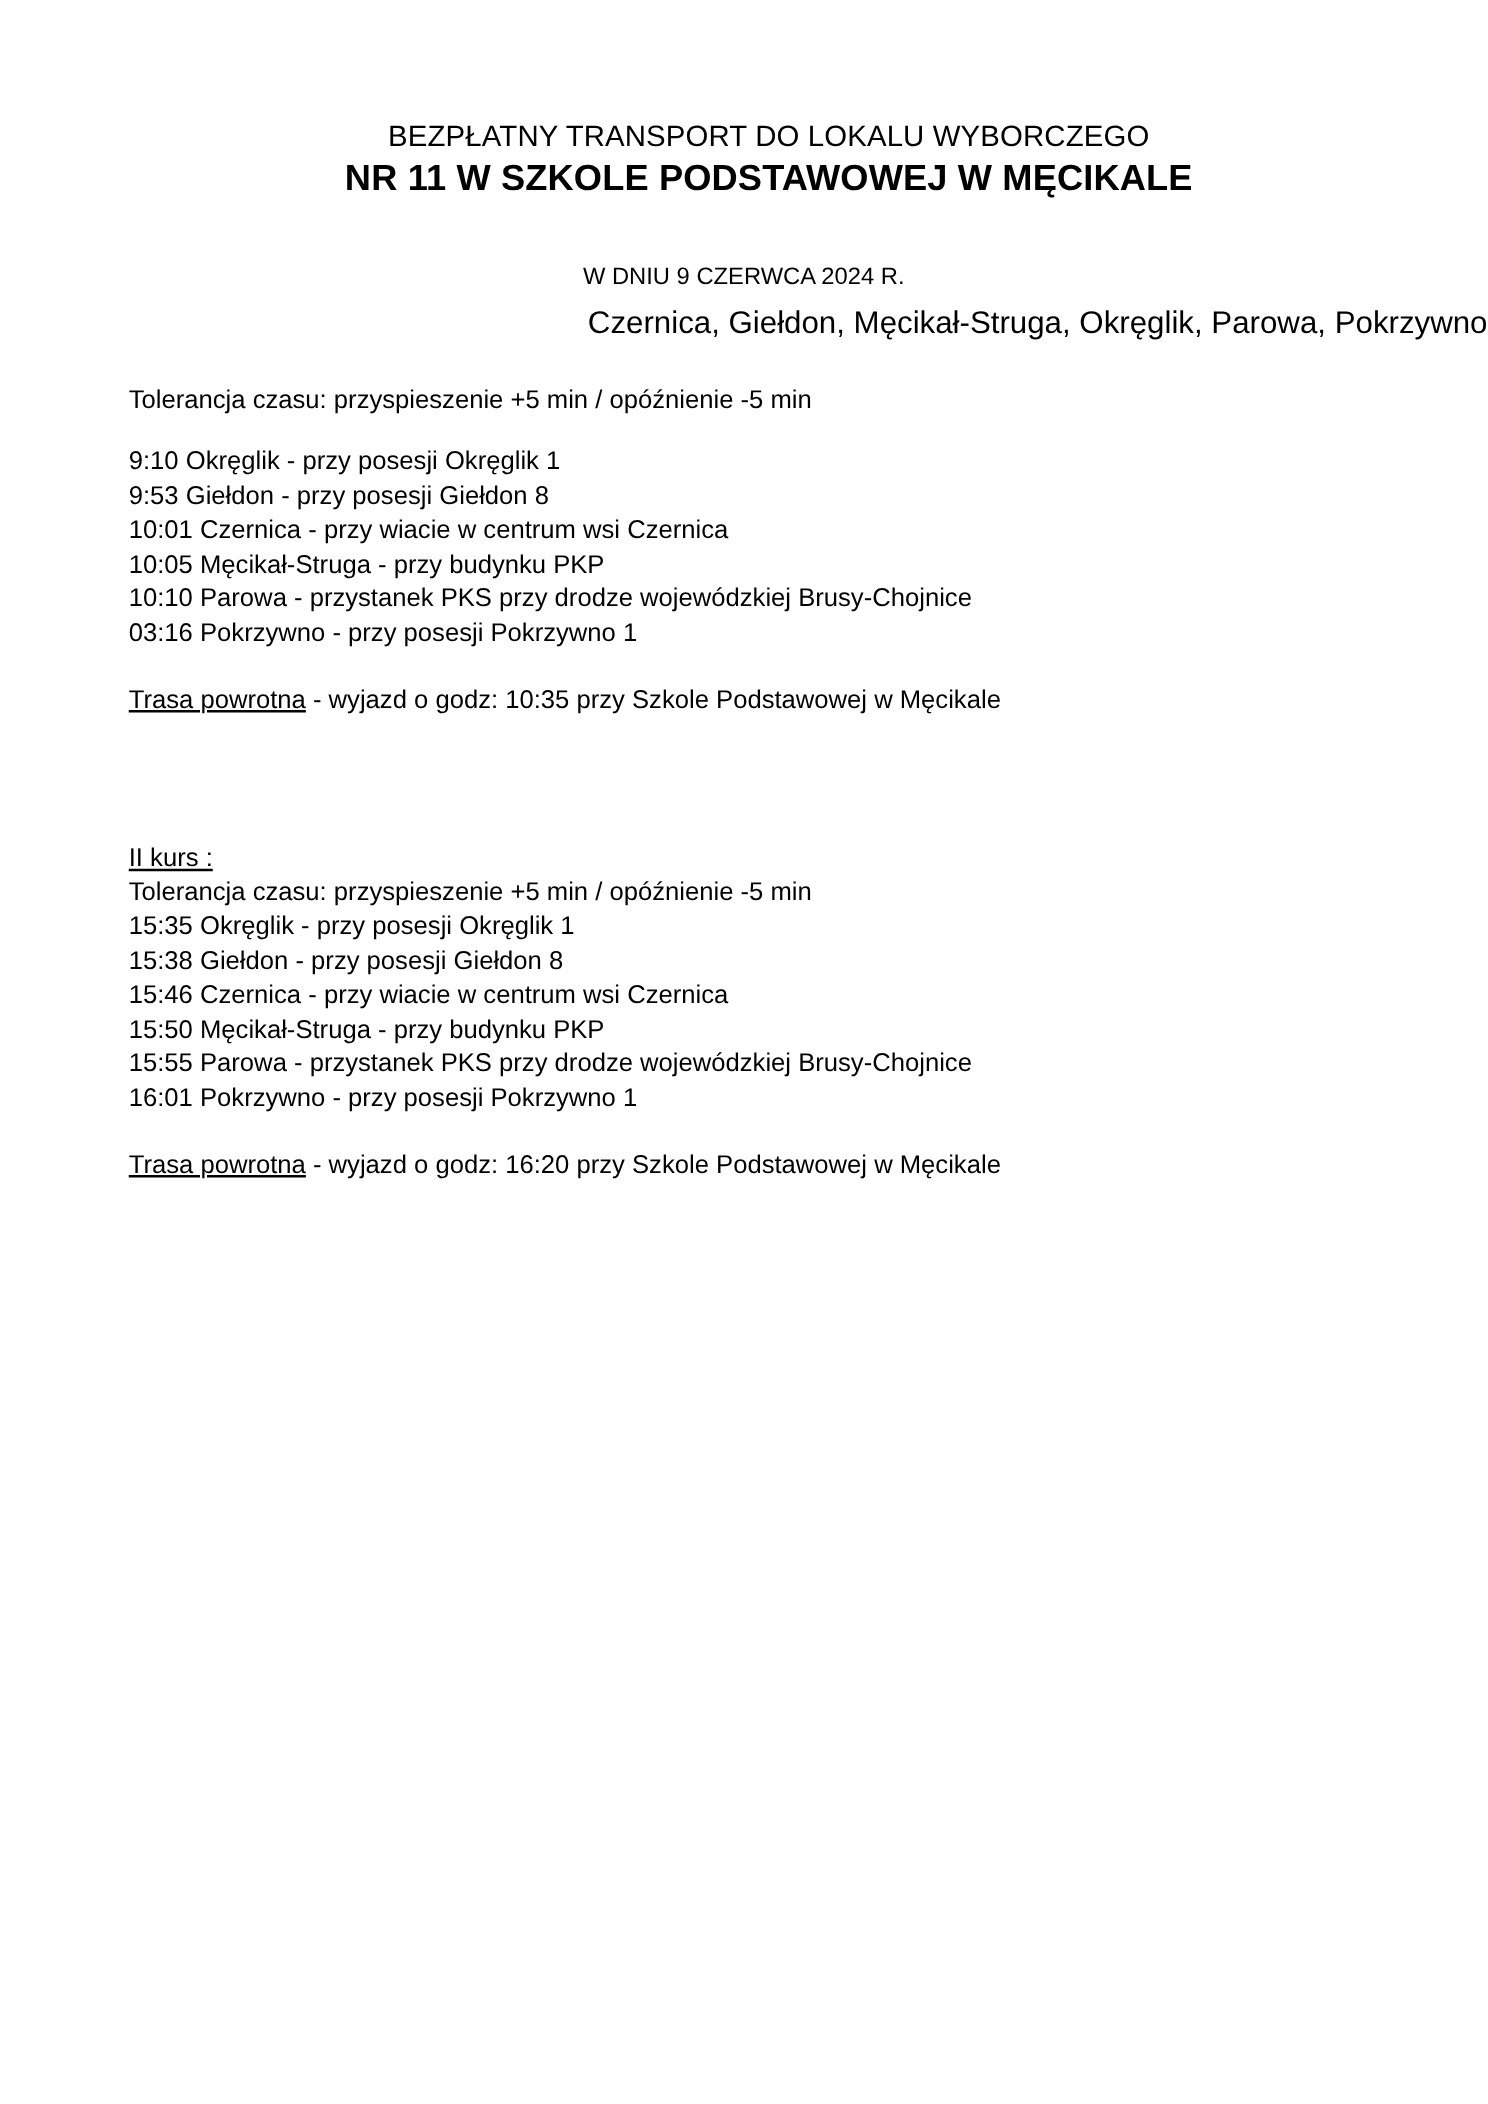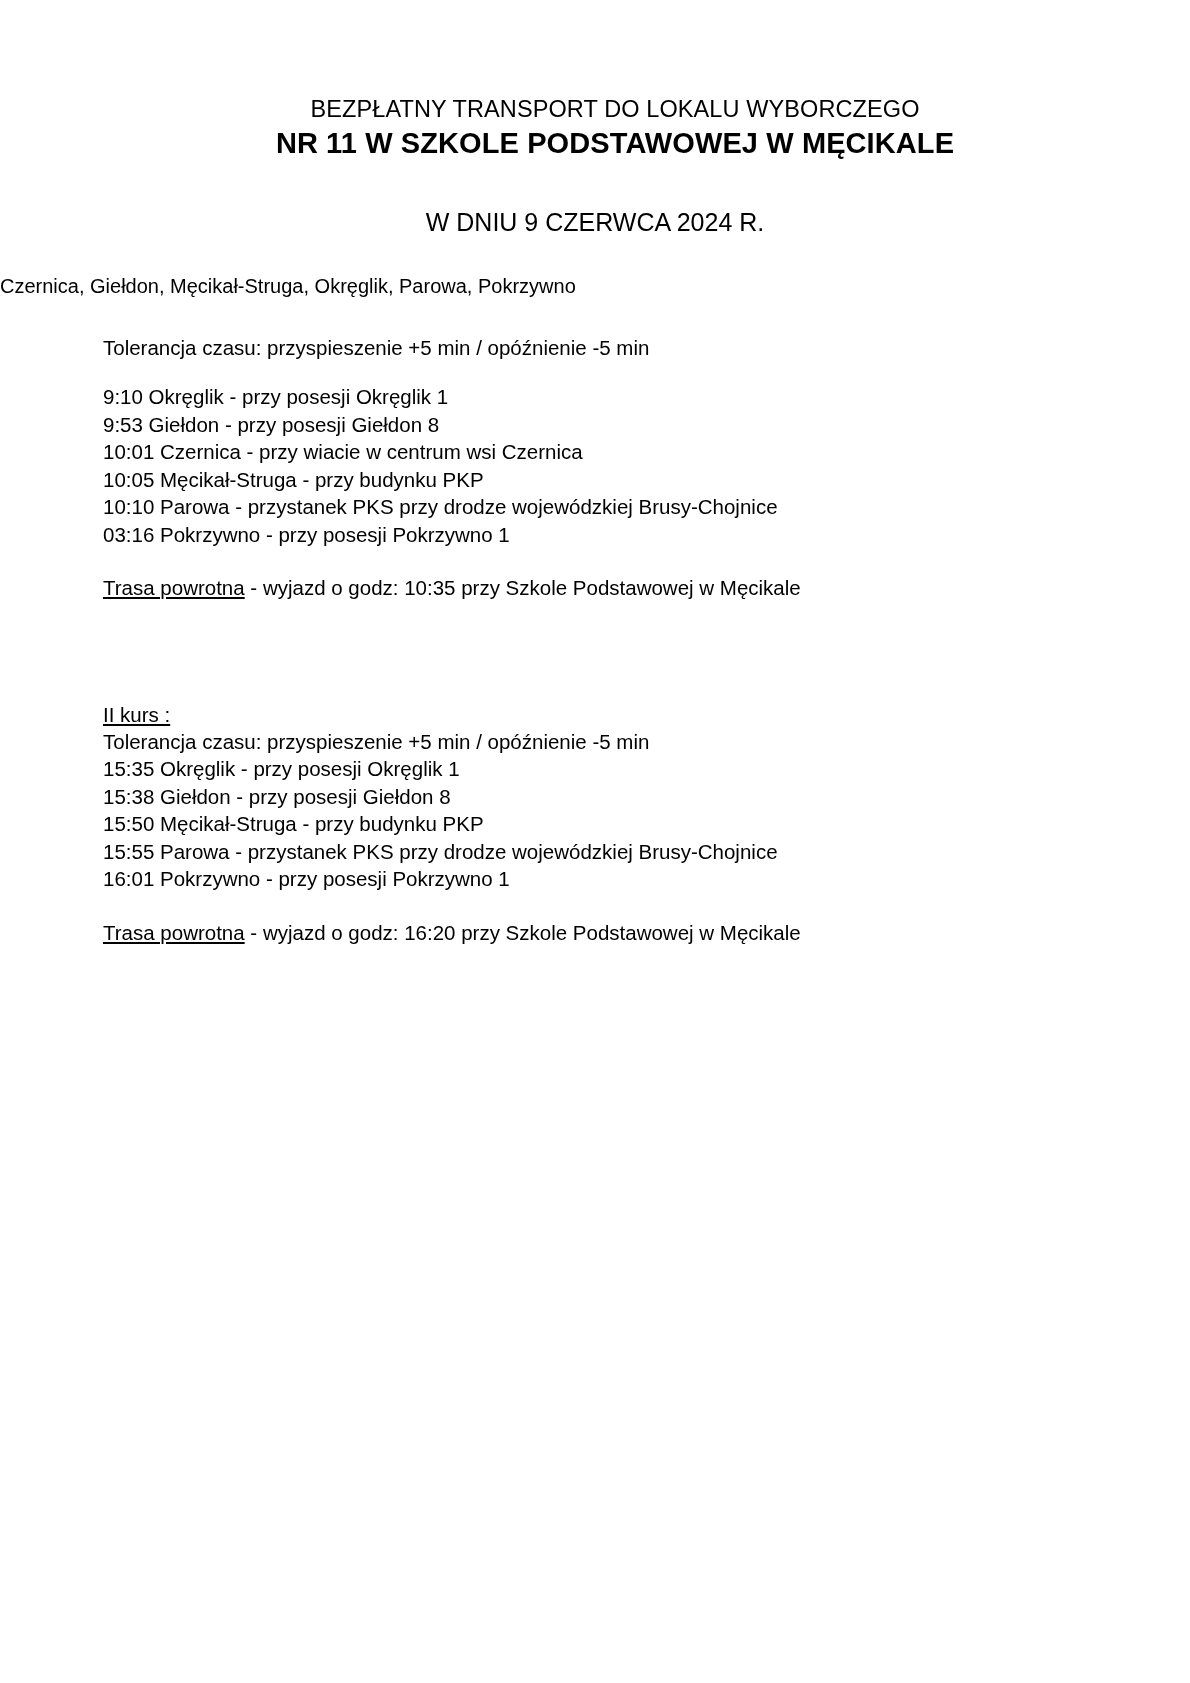--- a/index.html
+++ b/index.html
@@ -36,29 +36,28 @@
     font-size: 29px;
     line-height: 34px;
     font-weight: bold;
     letter-spacing: 0.1px;
   }
   .date-block {
     text-align: center;
     margin-top: 44px;
   }
   .date-line {
-    font-size: 25px;
+    font-size: 19px;
     line-height: 36px;
     margin-top: 24px;
   }
   .places-line {
-    text-align: left;
-    font-size: 20px;
+    text-align: right;
+    font-size: 25px;
     line-height: 36px;
-    margin-top: 28px;
   }
   .body-text {
     margin-left: 103px;
     margin-right: 100px;
     margin-top: 30px;
     font-size: 20.5px;
     line-height: 27px;
   }
   .p {
     margin: 0;
@@ -110,20 +109,21 @@
     </div>
 
     <div class="spacer-lg"></div>
 
     <div>
       <div class="p underline kurs-heading">II kurs :</div>
       <div class="p">Tolerancja czasu: przyspieszenie +5 min / opóźnienie -5 min</div>
       <div class="stop-list">
         <div class="p">15:35 Okręglik - przy posesji Okręglik 1</div>
         <div class="p">15:38 Giełdon - przy posesji Giełdon 8</div>
+        <div class="p">15:46 Czernica - przy wiacie w centrum wsi Czernica</div>
         <div class="p">15:50 Męcikał-Struga - przy budynku PKP</div>
         <div class="p">15:55 Parowa - przystanek PKS przy drodze wojewódzkiej Brusy-Chojnice</div>
         <div class="p">16:01 Pokrzywno - przy posesji Pokrzywno 1</div>
       </div>
       <div class="spacer-md"></div>
       <div class="p return-line"><span class="underline">Trasa powrotna</span><span> - wyjazd o godz: 16:20 przy Szkole Podstawowej w Męcikale</span></div>
     </div>
 
   </div>
 

